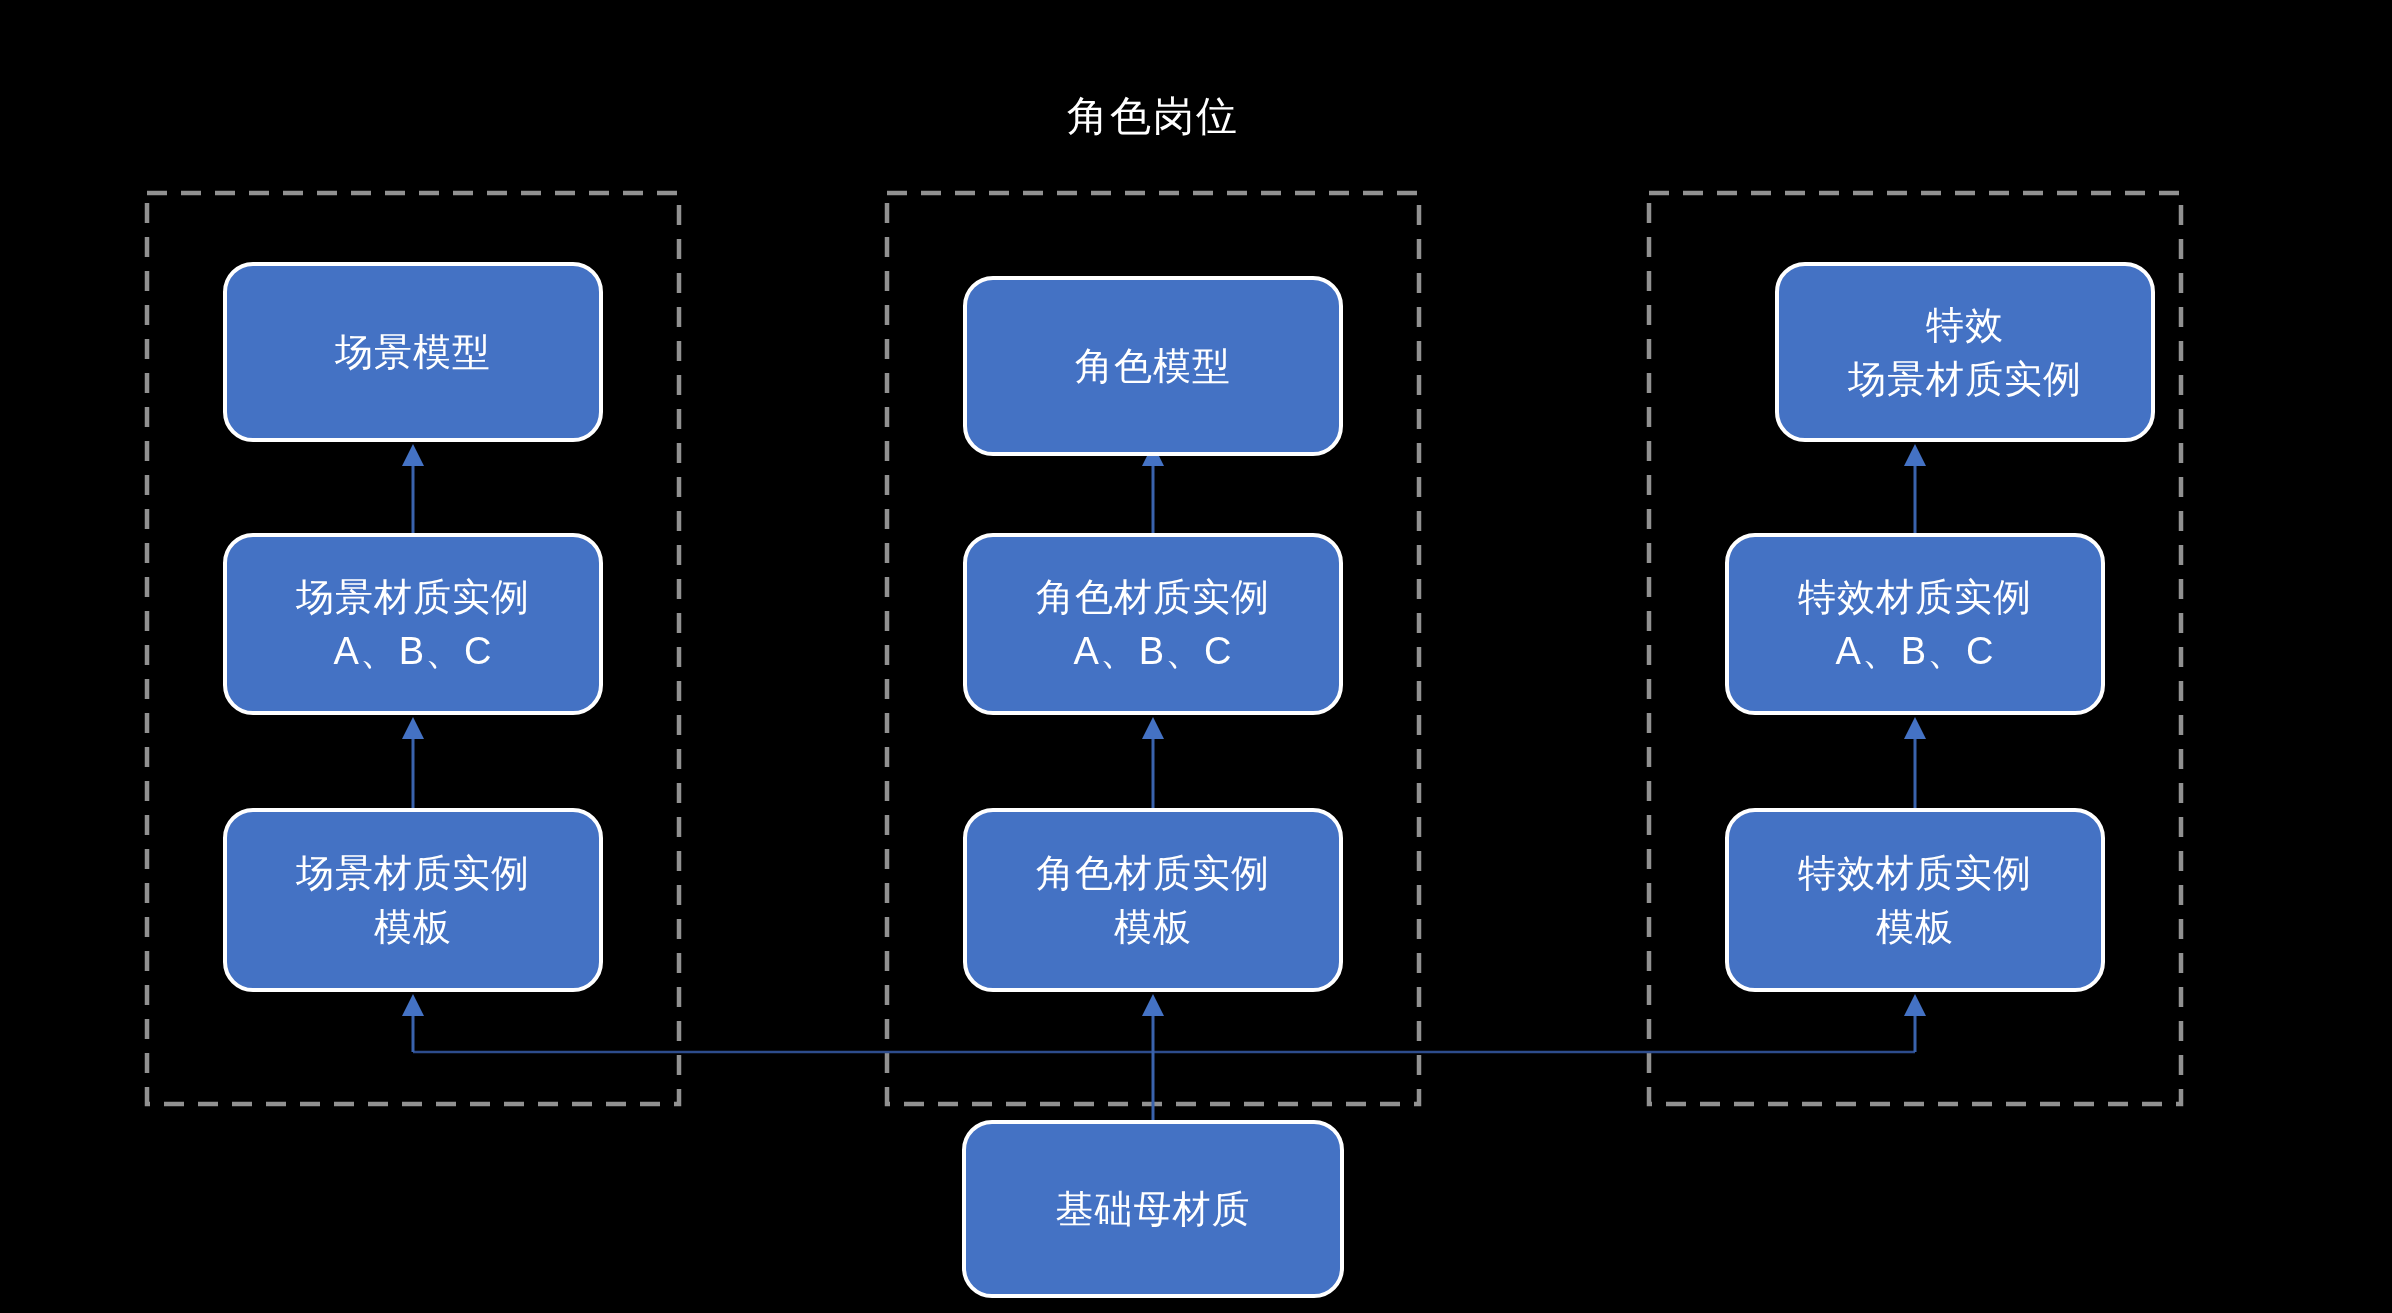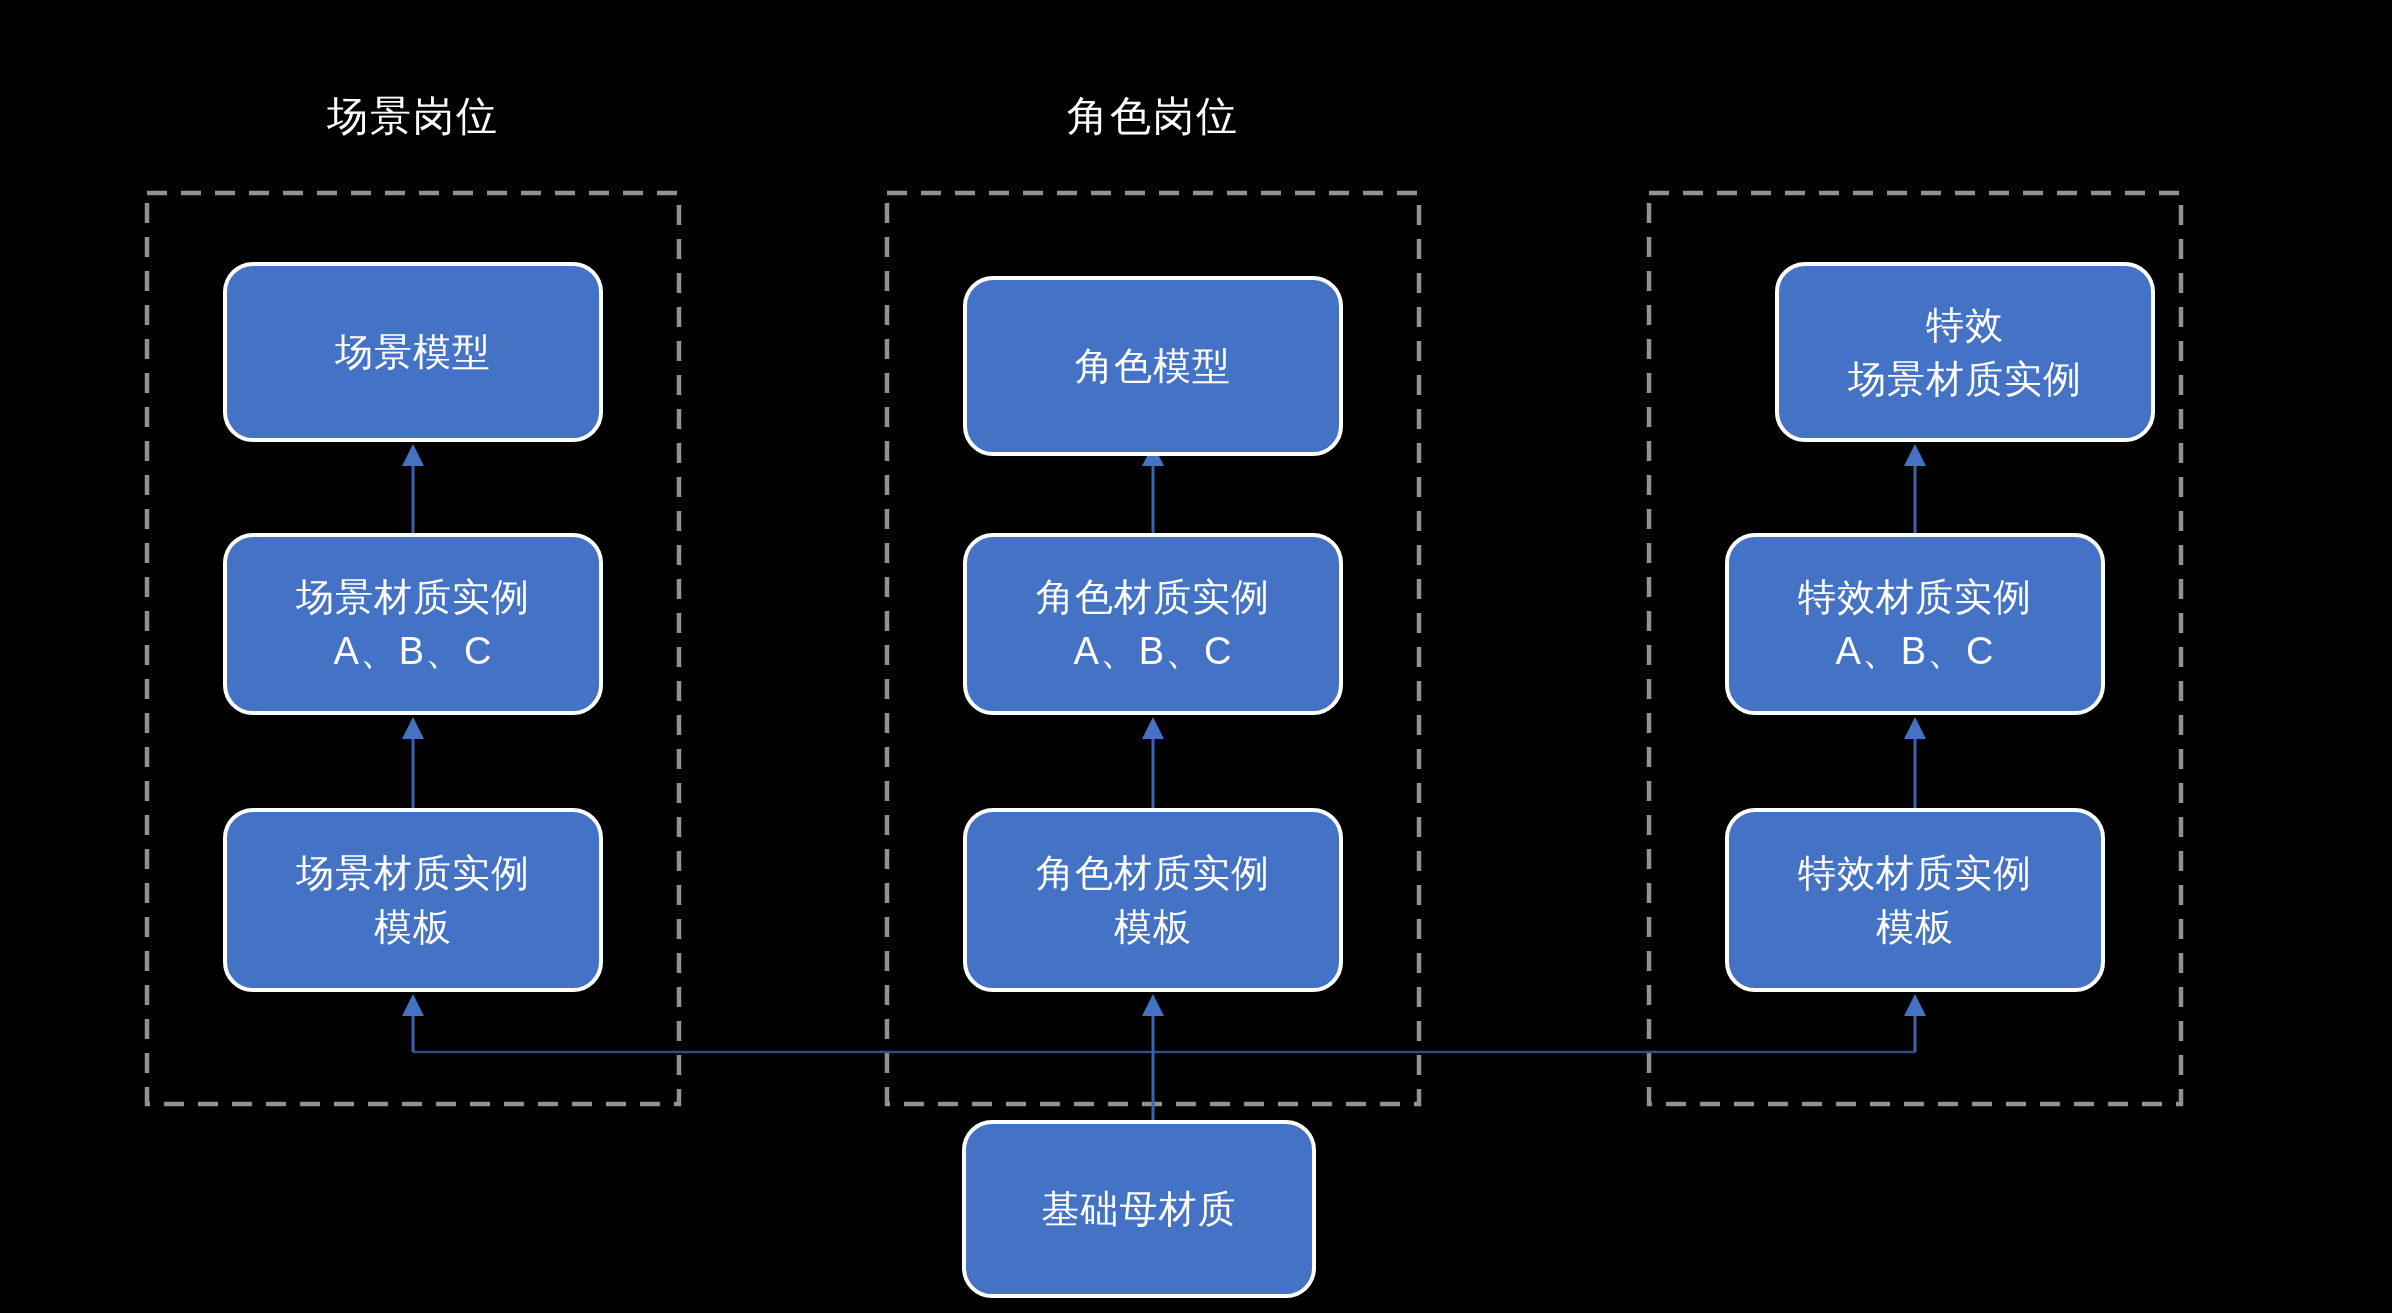--- a/index.html
+++ b/index.html
@@ -58,21 +58,20 @@
     <polygon points="1153,994 1142,1016 1164,1016" fill="var(--head)"></polygon>
 
     <line x1="1915" y1="533" x2="1915" y2="464" stroke="var(--shaft)" stroke-width="3"></line>
     <polygon points="1915,444 1904,466 1926,466" fill="var(--head)"></polygon>
     <line x1="1915" y1="808" x2="1915" y2="737" stroke="var(--shaft)" stroke-width="3"></line>
     <polygon points="1915,717 1904,739 1926,739" fill="var(--head)"></polygon>
     <line x1="1915" y1="1052" x2="1915" y2="1014" stroke="var(--shaft)" stroke-width="3"></line>
     <polygon points="1915,994 1904,1016 1926,1016" fill="var(--head)"></polygon>
   </svg>
 
-  <div class="col-title" style="left:147px;">场景岗位</div>
   <div class="col-title" style="left:887px;">角色岗位</div>
 
   <div class="node" style="left:223px;top:262px;width:380px;height:180px;">
     <span>场景模型</span>
   </div>
   <div class="node" style="left:223px;top:533px;width:380px;height:182px;">
     <span>场景材质实例</span>
     <span>A、B、C</span>
   </div>
   <div class="node" style="left:223px;top:808px;width:380px;height:184px;">
@@ -98,17 +97,17 @@
   </div>
   <div class="node" style="left:1725px;top:533px;width:380px;height:182px;">
     <span>特效材质实例</span>
     <span>A、B、C</span>
   </div>
   <div class="node" style="left:1725px;top:808px;width:380px;height:184px;">
     <span>特效材质实例</span>
     <span>模板</span>
   </div>
 
-  <div class="node" style="left:962px;top:1120px;width:354px;height:178px;">
+  <div class="node" style="left:962px;top:1120px;width:382px;height:178px;">
     <span>基础母材质</span>
   </div>
 
 </div>
 
 </body></html>

